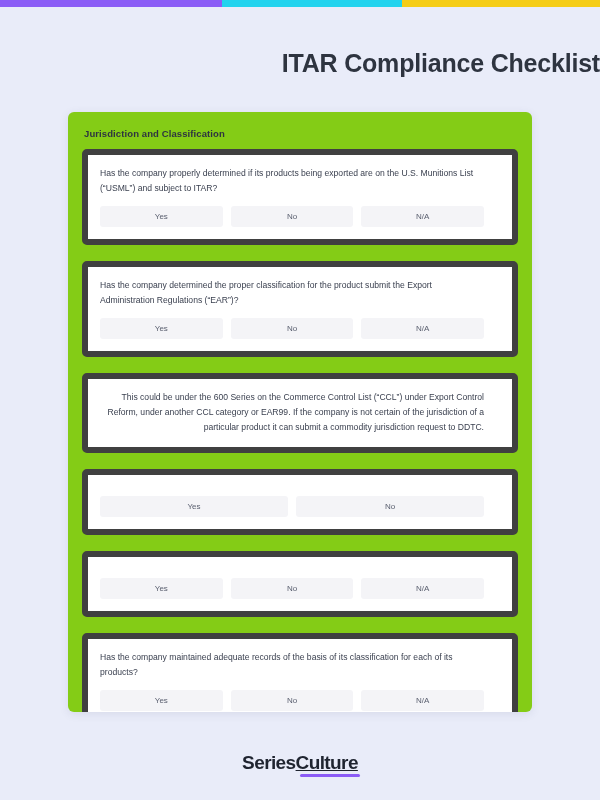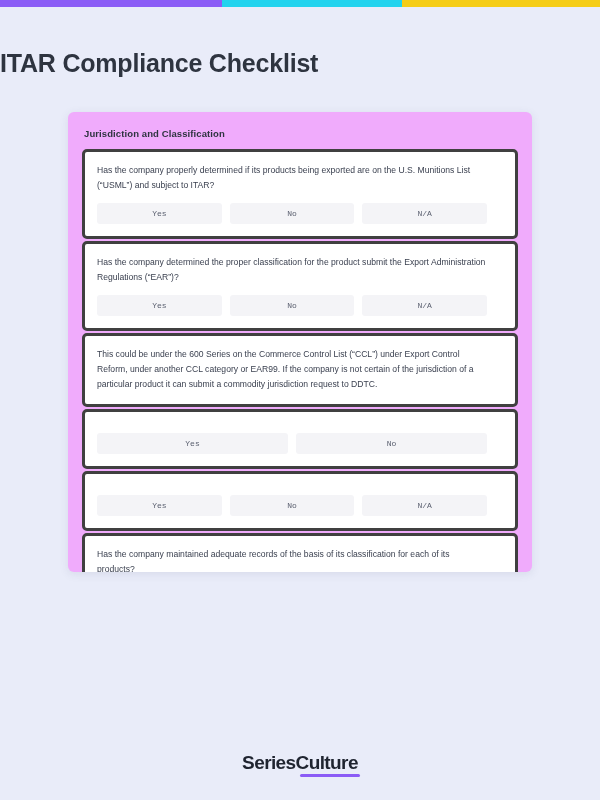--- a/index.html
+++ b/index.html
@@ -21,57 +21,57 @@
     display: flex;
     width: 100%;
     height: 7px;
   }
   .topbar .seg { height: 100%; }
   .seg-purple { flex: 0 0 37%; background: #8b5cf6; }
   .seg-cyan   { flex: 0 0 30%; background: #22d3ee; }
   .seg-yellow { flex: 1 1 auto; background: #f5cd18; }
 
   .title {
-    text-align: left;
+    text-align: right;
     font-size: 25px;
     font-weight: bold;
     color: #2e3440;
     letter-spacing: -0.2px;
     margin-top: 42px;
   }
 
   .card {
     position: absolute;
     left: 68px;
     top: 112px;
     width: 464px;
-    height: 460px;
-    background: #f0abfc;
+    height: 600px;
+    background: #84cc16;
     border-radius: 6px;
     box-shadow: 0 2px 10px rgba(60,60,100,0.10);
     overflow: hidden;
   }
 
   .section-title {
     font-size: 9.5px;
     font-weight: bold;
     color: #2e3440;
     padding: 16px 0 0 16px;
     letter-spacing: 0.1px;
   }
 
   .qlist {
     padding: 10px 14px 0 14px;
   }
 
   .qblock {
-    border: 3px solid #404040;
+    border: 6px solid #404040;
     border-radius: 5px;
     padding: 11px 28px 12px 12px;
-    margin-bottom: 2px;
+    margin-bottom: 16px;
     background: #fff;
   }
 
   .qtext {
     font-size: 8.6px;
     line-height: 1.75;
     color: #3b4150;
   }
 
   .answers {
@@ -80,41 +80,40 @@
     margin-top: 10px;
   }
   .answer {
     flex: 1 1 0;
     background: #f4f4f7;
     border-radius: 3px;
     text-align: center;
     font-size: 8px;
     color: #5b6070;
     padding: 6px 0 6px 0;
-    font-family: Liberation Mono, monospace;
   }
 
-  .note .qtext { color: #3b4150; }
+  .note .qtext { color: #3b4150; text-align: right; }
 
   .footer {
     position: absolute;
     left: 0;
     right: 0;
     top: 752px;
     text-align: center;
   }
   .brand {
     display: inline-block;
     position: relative;
     font-size: 19px;
     font-weight: bold;
     color: #1f2430;
     letter-spacing: -0.6px;
   }
-  .brand .culture { position: relative; }
+  .brand .culture { position: relative; text-decoration: underline; }
   .brand .underline {
     position: absolute;
     left: 50%;
     bottom: -3px;
     width: 52%;
     height: 3px;
     background: #8b5cf6;
     border-radius: 2px;
   }
 </style>

